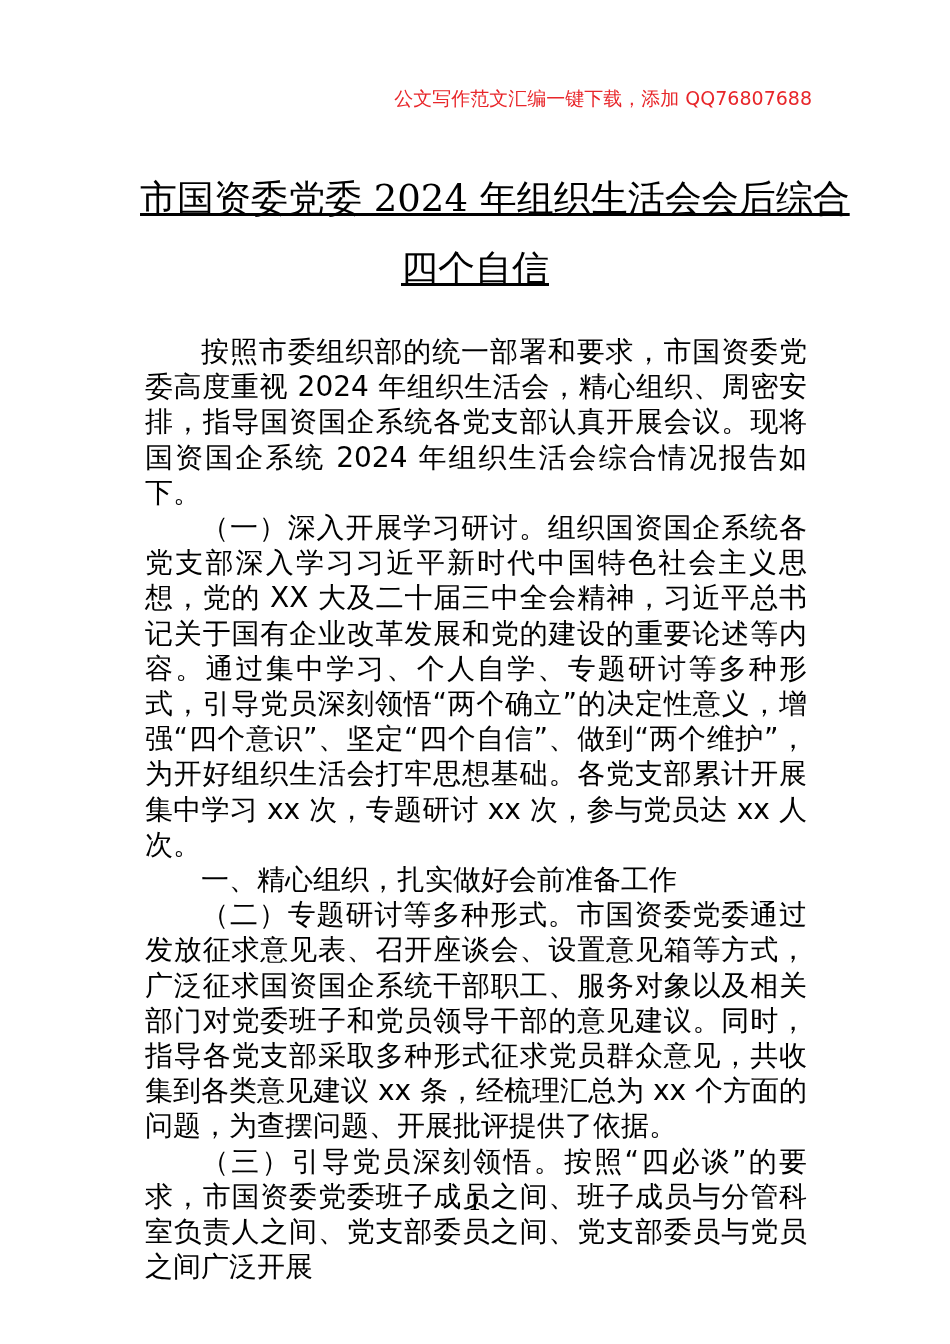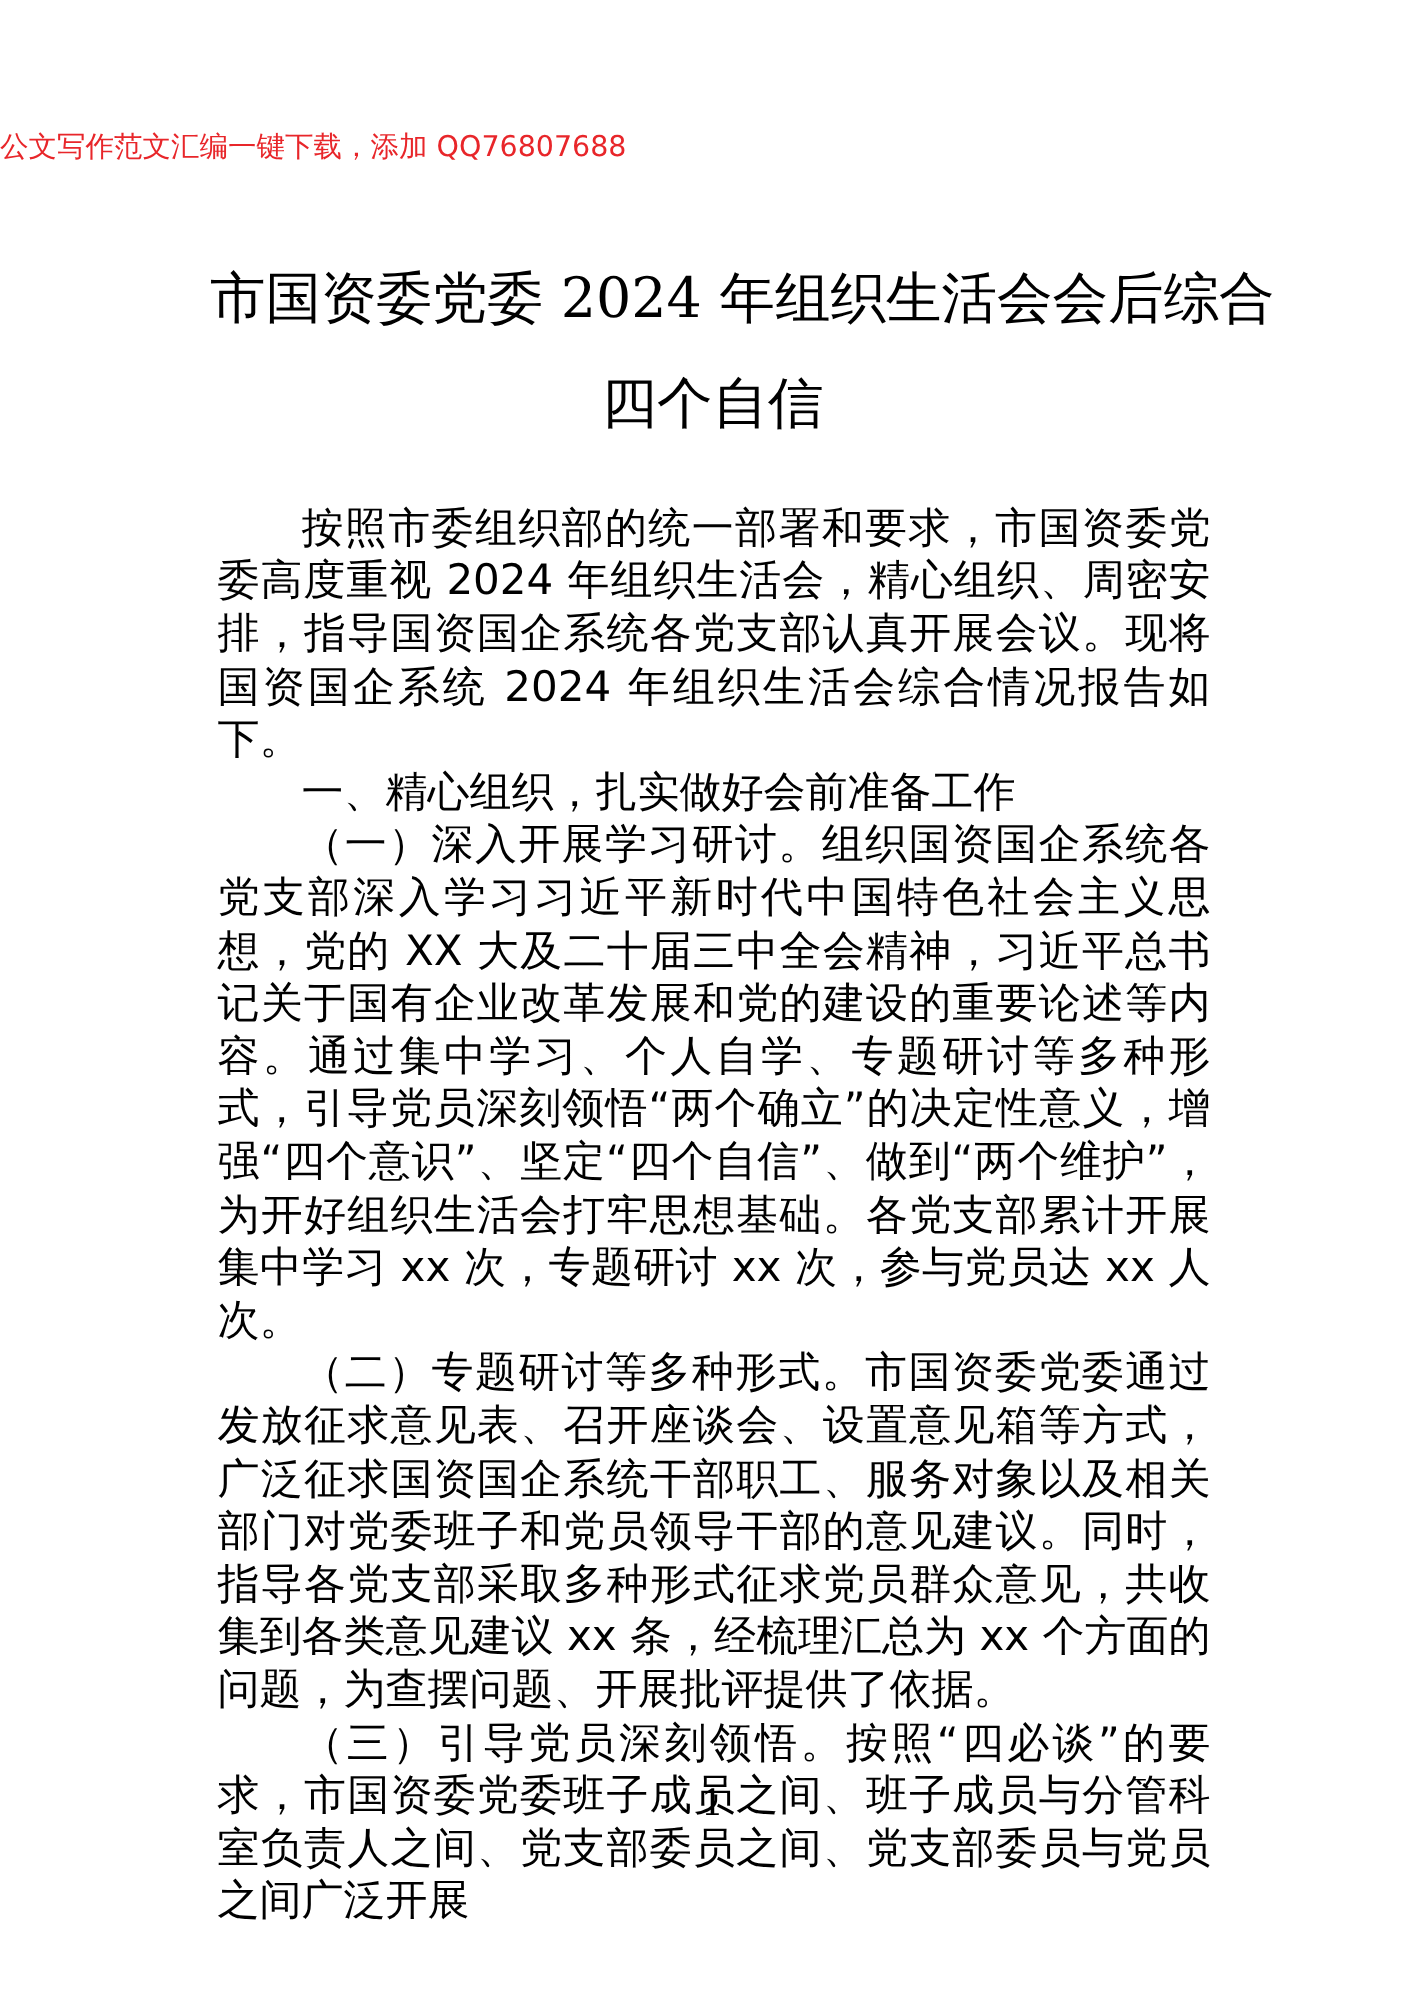--- a/index.html
+++ b/index.html
@@ -13,40 +13,41 @@
       position: relative;
       overflow: hidden;
       font-family: "DejaVu Sans", "Liberation Sans", sans-serif;
       color: #000;
     }
     .header-note {
       position: absolute;
       top: 84px;
       left: 0;
       width: 812px;
-      text-align: left;
+      text-align: right;
       font-size: 19px;
       line-height: 28px;
       color: #e8262a;
       font-family: "DejaVu Sans", "Liberation Sans", sans-serif;
     }
     .title {
       position: absolute;
       top: 164px;
       left: 140px;
       width: 670px;
       text-align: center;
       font-size: 37px;
       line-height: 70px;
       font-family: "DejaVu Serif", "Liberation Serif", serif;
       letter-spacing: 0px;
     }
     .title .line {
       display: block;
       white-space: nowrap;
+      text-decoration: underline;
     }
     .body {
       position: absolute;
       top: 334px;
       left: 145px;
       width: 662px;
       font-size: 28px;
       line-height: 35.2px;
       font-family: "DejaVu Sans", "Liberation Sans", sans-serif;
       text-align: justify;
@@ -70,19 +71,19 @@
 
 <div class="header-note">公文写作范文汇编一键下载，添加 QQ76807688</div>
 
 <div class="title">
   <span class="line">市国资委党委 2024 年组织生活会会后综合</span>
   <span class="line">四个自信</span>
 </div>
 
 <div class="body">
   <p class="para">按照市委组织部的统一部署和要求，市国资委党委高度重视 2024 年组织生活会，精心组织、周密安排，指导国资国企系统各党支部认真开展会议。现将国资国企系统 2024 年组织生活会综合情况报告如下。</p>
+  <p class="para">（一）深入开展学习研讨。组织国资国企系统各党支部深入学习习近平新时代中国特色社会主义思想，党的 XX 大及二十届三中全会精神，习近平总书记关于国有企业改革发展和党的建设的重要论述等内容。通过集中学习、个人自学、专题研讨等多种形式，引导党员深刻领悟“两个确立”的决定性意义，增强“四个意识”、坚定“四个自信”、做到“两个维护”，为开好组织生活会打牢思想基础。各党支部累计开展集中学习 xx 次，专题研讨 xx 次，参与党员达 xx 人次。</p>
   <p class="para">一、精心组织，扎实做好会前准备工作</p>
-  <p class="para">（一）深入开展学习研讨。组织国资国企系统各党支部深入学习习近平新时代中国特色社会主义思想，党的 XX 大及二十届三中全会精神，习近平总书记关于国有企业改革发展和党的建设的重要论述等内容。通过集中学习、个人自学、专题研讨等多种形式，引导党员深刻领悟“两个确立”的决定性意义，增强“四个意识”、坚定“四个自信”、做到“两个维护”，为开好组织生活会打牢思想基础。各党支部累计开展集中学习 xx 次，专题研讨 xx 次，参与党员达 xx 人次。</p>
   <p class="para">（二）专题研讨等多种形式。市国资委党委通过发放征求意见表、召开座谈会、设置意见箱等方式，广泛征求国资国企系统干部职工、服务对象以及相关部门对党委班子和党员领导干部的意见建议。同时，指导各党支部采取多种形式征求党员群众意见，共收集到各类意见建议 xx 条，经梳理汇总为 xx 个方面的问题，为查摆问题、开展批评提供了依据。</p>
   <p class="para">（三）引导党员深刻领悟。按照“四必谈”的要求，市国资委党委班子成员之间、班子成员与分管科室负责人之间、党支部委员之间、党支部委员与党员之间广泛开展</p>
 </div>
 
 <div class="page-number">1</div>
 
 </body></html>

